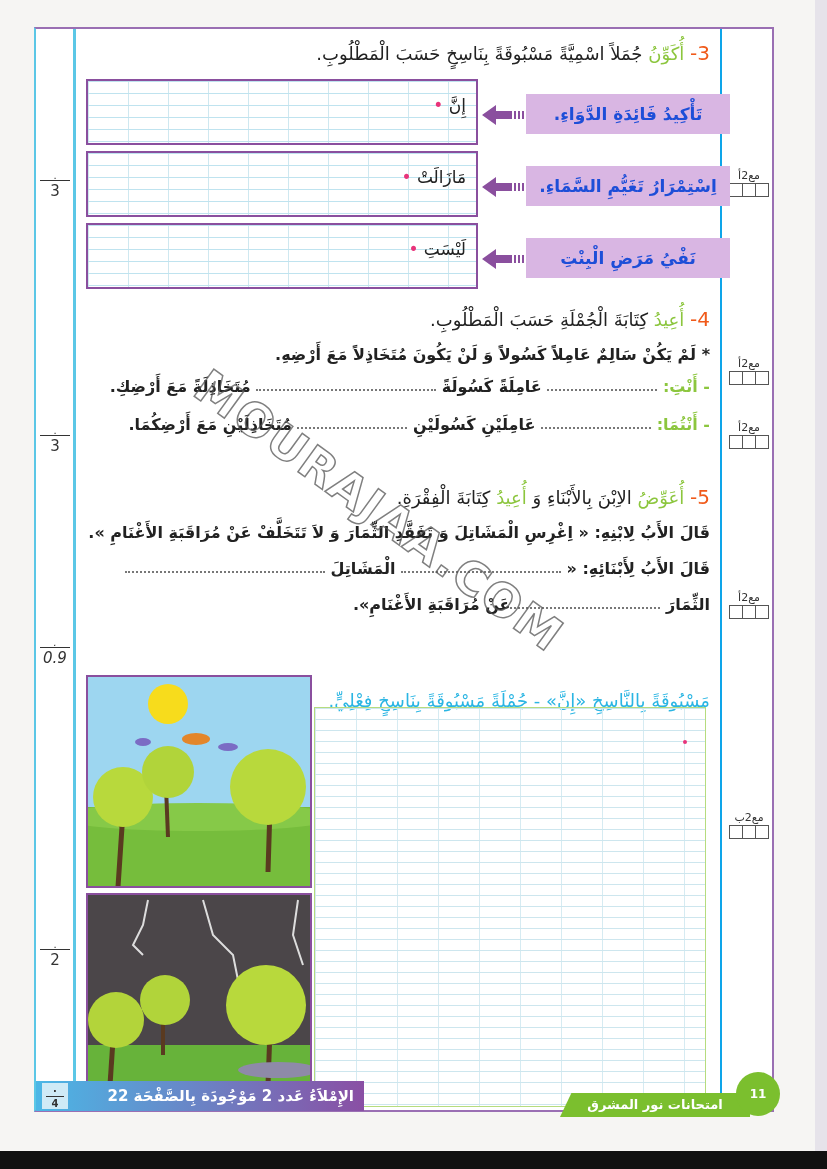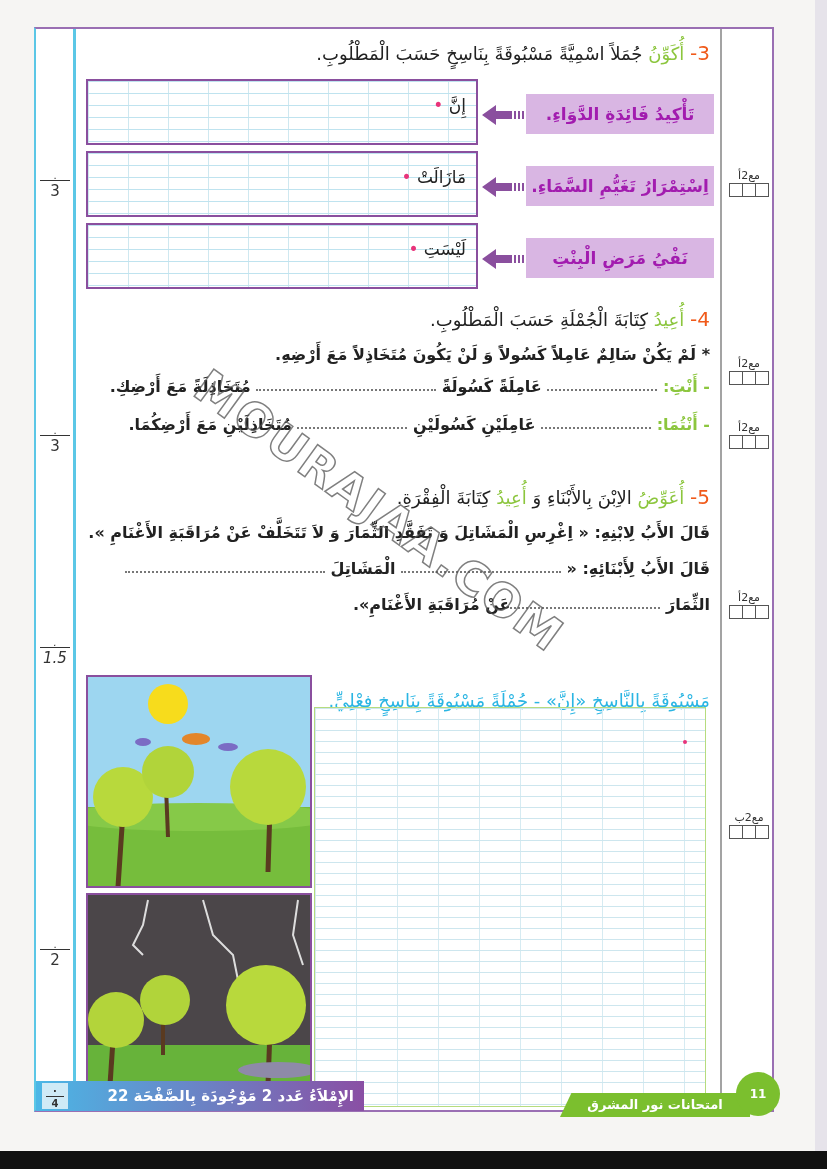--- a/index.html
+++ b/index.html
@@ -1,37 +1,37 @@
 <!DOCTYPE html>
 <html><head>
 <meta charset="utf-8">
 <style>
   html,body{margin:0;padding:0;}
   body{width:827px;height:1169px;background:#f6f5f3;position:relative;overflow:hidden;font-family:"DejaVu Sans",sans-serif;}
   .page{position:absolute;left:34px;top:27px;width:740px;height:1085px;background:#fff;border:2px solid #9a6fb3;border-left:2px solid #5bc7e6;box-sizing:border-box;}
   .left-col{position:absolute;left:0;top:0;width:40px;height:100%;border-right:3px solid #5bc7e6;box-sizing:border-box;}
-  .right-col{position:absolute;right:0;top:0;width:52px;height:100%;border-left:2px solid #a3a3a3;box-sizing:border-box;}
+  .right-col{position:absolute;right:0;top:0;width:52px;height:100%;border-left:2px solid #0ea5e9;box-sizing:border-box;}
   .score{position:absolute;left:2px;width:34px;text-align:center;font-size:15px;color:#333;}
   .score .dot{display:block;font-size:10px;line-height:8px;}
   .score .line{display:block;border-top:1px solid #333;margin:0 2px 1px;}
   .crit{position:absolute;left:6px;width:42px;text-align:center;font-size:11px;color:#333;}
   .crit .boxes{display:flex;justify-content:center;margin-top:1px;}
   .crit .boxes span{width:12px;height:12px;border:1px solid #555;margin-left:-1px;}
   .rtl{direction:rtl;text-align:right;}
   .q{position:absolute;right:62px;font-weight:normal;color:#222;font-size:18px;white-space:nowrap;}
   .num{color:#f05a1a;font-size:20px;}
   .verb{color:#8cc63e;}
   .cyan{color:#2ab5e3;}
   .grid-box{position:absolute;left:50px;width:392px;height:66px;border:2.5px solid #8a4f9e;box-sizing:border-box;
     background-image:linear-gradient(#bfe3ef 1px,transparent 1px),linear-gradient(90deg,#cfe8f0 1px,transparent 1px);
     background-size:100% 12px,40px 100%;background-color:#fff;}
   .grid-box .ans{position:absolute;right:10px;top:14px;font-size:17px;font-weight:normal;color:#222;}
   .grid-box .ans i{color:#e8337a;font-style:normal;}
   .arrow{position:absolute;left:446px;width:44px;height:20px;}
-  .prompt{position:absolute;left:490px;width:188px;height:40px;background:#d9b6e3;font-weight:bold;font-size:17px;color:#a21caf;line-height:40px;text-align:center;}
+  .prompt{position:absolute;left:490px;width:204px;height:40px;background:#d9b6e3;font-weight:bold;font-size:17px;color:#1d4ed8;line-height:40px;text-align:center;}
   .line-txt{position:absolute;right:62px;font-weight:bold;font-size:16px;color:#222;white-space:nowrap;}
   .dots{display:inline-block;border-bottom:2px dotted #777;vertical-align:middle;height:4px;}
   .img{position:absolute;left:50px;width:226px;border:2.5px solid #8a4f9e;box-sizing:border-box;overflow:hidden;}
   .write-area{position:absolute;left:278px;top:678px;width:392px;height:400px;border:1.5px solid #b6dc7e;box-sizing:border-box;
     background-image:linear-gradient(#cde6ee 1px,transparent 1px),linear-gradient(90deg,#d6ebf2 1px,transparent 1px);
     background-size:100% 11px,41px 100%;}
   .write-area .mark{position:absolute;right:18px;top:32px;width:4px;height:4px;background:#e8337a;border-radius:50%;}
   .footer-banner{position:absolute;left:36px;top:1081px;width:328px;height:30px;background:linear-gradient(90deg,#4bb7e6,#8a4fa4);color:#fff;font-weight:bold;font-size:15px;line-height:30px;}
   .footer-banner .frac{position:absolute;left:6px;top:2px;width:26px;text-align:center;color:#333;font-size:10px;line-height:12px;background:#cfeaf6;height:26px;}
   .footer-banner .frac .line{display:block;border-top:1px solid #333;margin:1px 4px;}
@@ -42,21 +42,21 @@
   .right-edge{position:absolute;right:0;top:0;width:12px;height:100%;background:#e6e3ea;}
   .bottom-strip{position:absolute;left:0;bottom:0;width:100%;height:18px;background:#111;}
 </style>
 </head>
 <body>
 
 <div class="page">
   <div class="left-col">
     <div class="score" style="top:143px"><span class="dot">.</span><span class="line"></span><span>3</span></div>
     <div class="score" style="top:398px"><span class="dot">.</span><span class="line"></span><span>3</span></div>
-    <div class="score" style="top:610px;font-style:italic"><span class="dot">.</span><span class="line"></span><span>1.5</span></div>
+    <div class="score" style="top:610px;font-style:italic"><span class="dot">.</span><span class="line"></span><span>0.9</span></div>
     <div class="score" style="top:912px"><span class="dot">.</span><span class="line"></span><span>2</span></div>
   </div>
 
   <div class="right-col">
     <div class="crit" style="top:140px">
         <div>مع2أ</div>
         <div class="boxes">
           <span></span>
           <span></span>
           <span></span>

